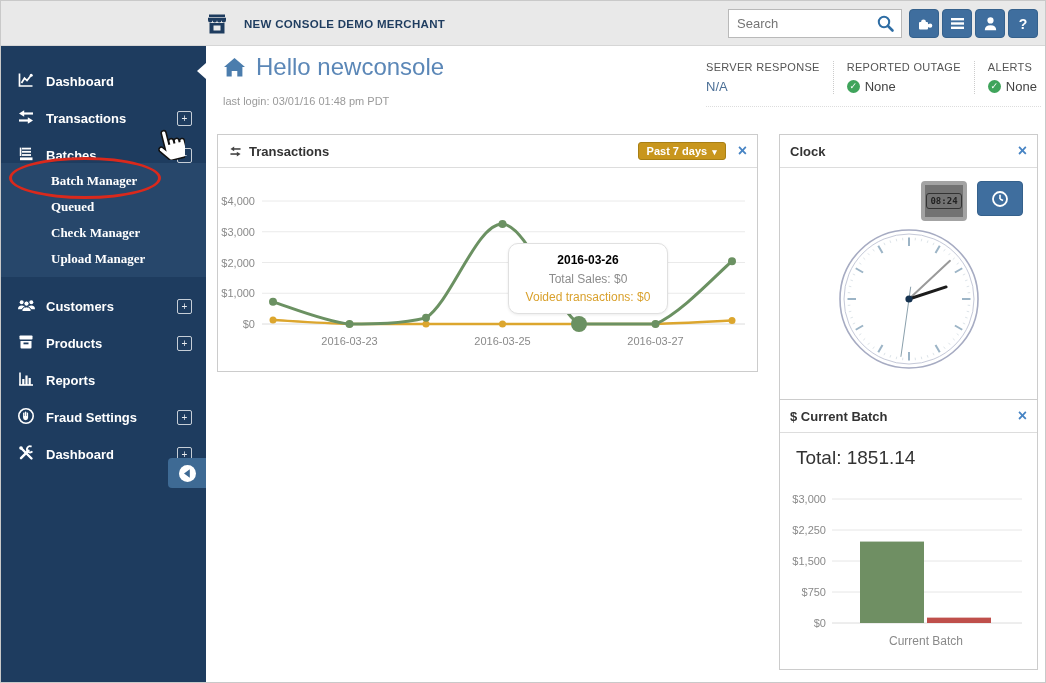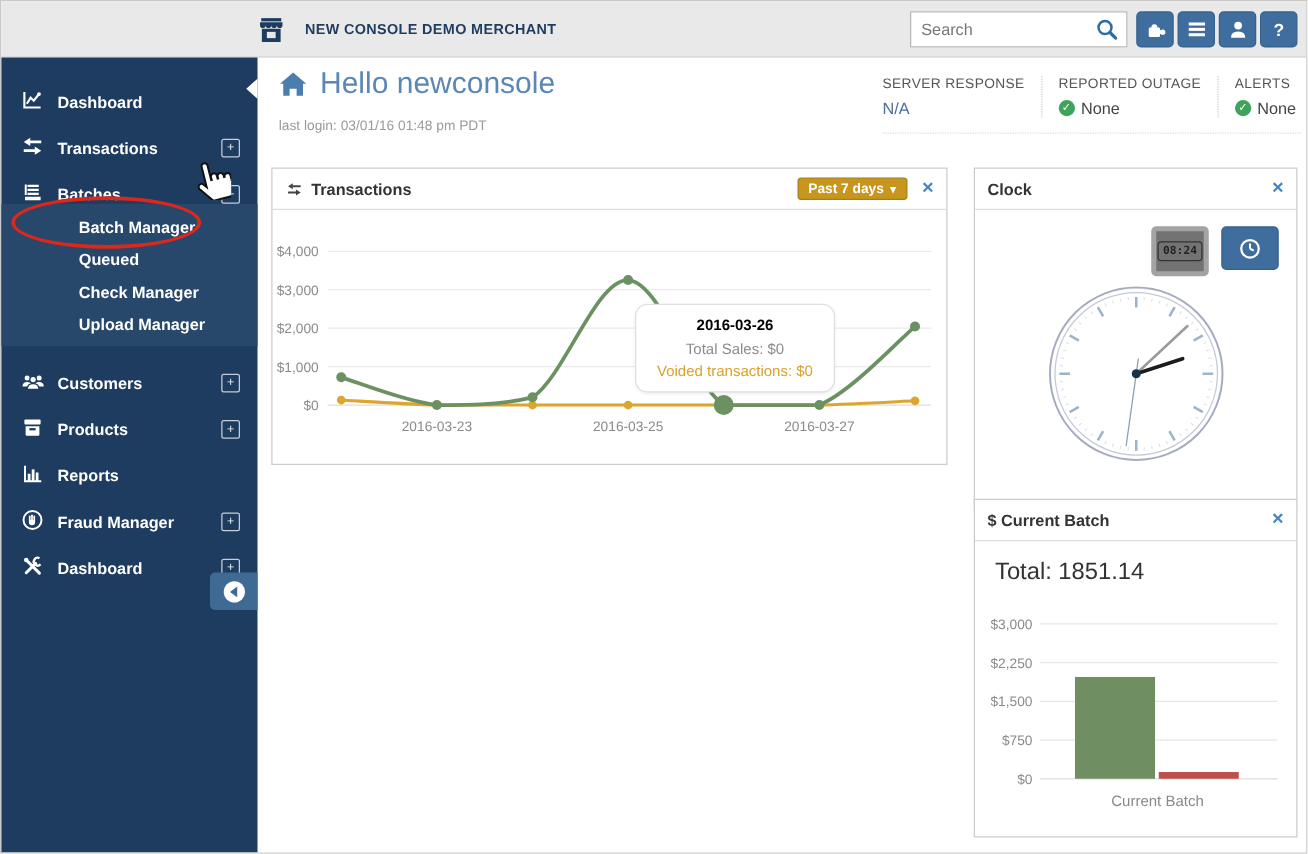--- a/index.html
+++ b/index.html
@@ -27,21 +27,21 @@
   .nav-icon{width:22px;display:flex;justify-content:center;margin-right:9px;flex:none;}
   .nav-label{font-size:13px;font-weight:bold;}
   .expander{margin-left:auto;width:13px;height:13px;border:1px solid rgba(255,255,255,.75);
             border-radius:2px;display:flex;align-items:center;justify-content:center;
             font-size:10px;line-height:10px;color:rgba(255,255,255,.9);}
   .expander.plus::before{content:"+";}
   .expander.minus::before{content:"\2212";}
   .active-arrow{position:absolute;right:0;top:50%;transform:translateY(-50%);width:0;height:0;
                 border-top:8px solid transparent;border-bottom:8px solid transparent;
                 border-right:9px solid #fff;}
-  .subnav{background:#27476b;padding:5px 16px;}
+  .subnav{background:#27476b;padding:5px 4px;font-family:Liberation Serif, serif;}
   .subnav-item{height:26px;display:flex;align-items:center;padding-left:46px;font-size:13px;
                font-weight:bold;cursor:pointer;}
   .red-ellipse{position:absolute;left:8px;top:111px;width:146px;height:36px;
                border:3px solid #da291c;border-radius:50%;pointer-events:none;}
   .cursor-svg{position:absolute;left:157px;top:83px;width:27px;height:31px;}
   .collapse-btn{position:absolute;right:0;top:412px;width:38px;height:30px;background:#3e6a94;
                 border:none;border-radius:4px 0 0 4px;display:flex;align-items:center;
                 justify-content:center;cursor:pointer;padding:0;}
   
   .greeting{position:absolute;left:222px;top:52px;display:flex;align-items:center;gap:10px;}
@@ -239,21 +239,21 @@
     <div class="nav-item">
       <span class="nav-icon">
         <svg width="18" height="18" viewBox="0 0 18 18">
           <circle cx="9" cy="9" r="7.2" fill="none" stroke="#fff" stroke-width="1.6"></circle>
           <rect x="6.1" y="5.4" width="1.4" height="4.2" rx="0.7" fill="#fff"></rect>
           <rect x="7.9" y="4.6" width="1.4" height="5" rx="0.7" fill="#fff"></rect>
           <rect x="9.7" y="5.4" width="1.4" height="4.2" rx="0.7" fill="#fff"></rect>
           <path d="M6.1 9 h5 v1.8 q0 2.4-2.5 2.4 t-2.5-2.4 Z" fill="#fff"></path>
         </svg>
       </span>
-      <span class="nav-label">Fraud Manager</span>
+      <span class="nav-label">Fraud Settings</span>
       <span class="expander plus"></span>
     </div>
 
     <div class="nav-item">
       <span class="nav-icon">
         <svg width="18" height="18" viewBox="0 0 18 18">
           <line x1="4" y1="4" x2="14.5" y2="14.5" stroke="#fff" stroke-width="2.4" stroke-linecap="round"></line>
           <circle cx="4" cy="4" r="1.8" fill="#fff"></circle>
           <line x1="4" y1="14.2" x2="11.5" y2="6.7" stroke="#fff" stroke-width="2.4" stroke-linecap="round"></line>
           <path d="M14.6 2.6 a3.1 3.1 0 1 0 .8 4.8" fill="none" stroke="#fff" stroke-width="1.8"></path>

